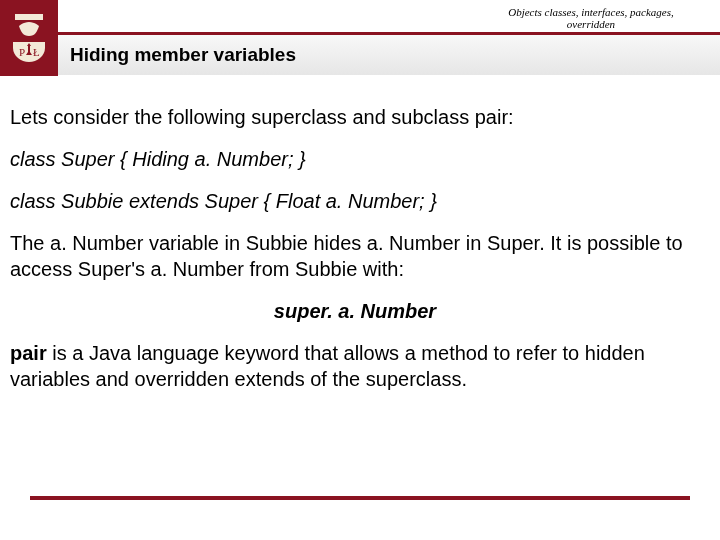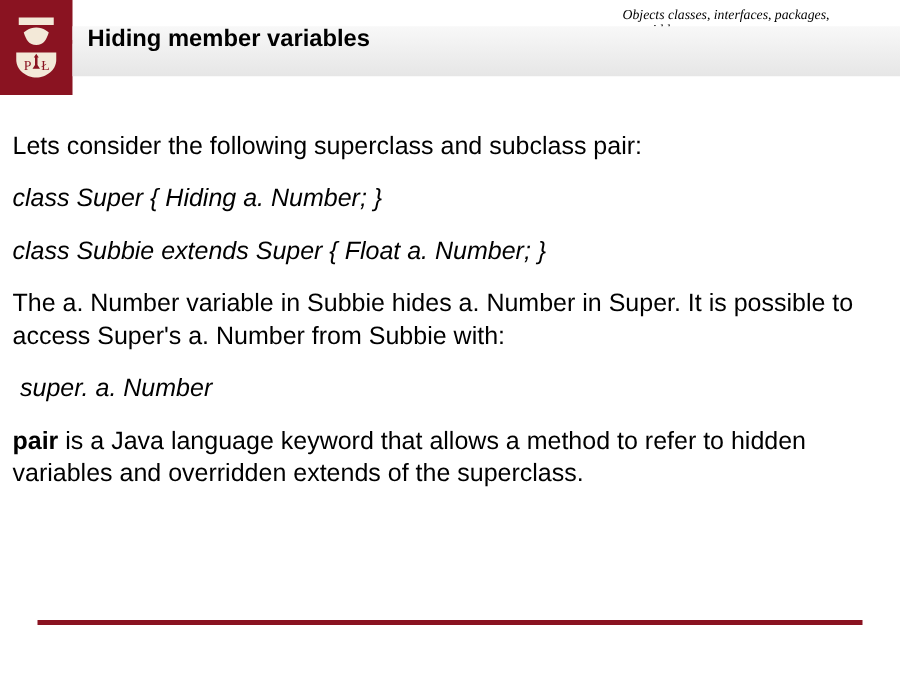--- a/index.html
+++ b/index.html
@@ -2,29 +2,29 @@
 <html><head>
 <meta charset="utf-8">
 <style>
   * { box-sizing: border-box; margin: 0; padding: 0; }
   html, body { width: 720px; height: 540px; font-family: Arial, Helvetica, sans-serif; background: #fff; color: #000; }
   .slide { width: 720px; height: 540px; position: relative; }
 
   .header { position: relative; height: 76px; }
   .logo-box { position: absolute; left: 0; top: 0; width: 58px; height: 76px; background: #8a1321; display: flex; align-items: center; justify-content: center; }
   .logo-box svg { width: 40px; height: 56px; }
-  .topic { position: absolute; right: 12px; top: 6px; font-size: 11px; font-style: italic; font-family: "Times New Roman", Times, serif; line-height: 1.1; width: 210px; }
+  .topic { position: absolute; right: 24px; top: 6px; text-align: center; font-size: 11px; font-style: italic; font-family: "Times New Roman", Times, serif; line-height: 1.1; width: 210px; }
   .topic-rule { position: absolute; right: 0; top: 32px; width: 662px; height: 3px; background: #8a1321; }
-  .title-bar { position: absolute; left: 58px; top: 21px; right: 0; height: 40px; background: linear-gradient(to bottom, #f8f8f8, #e6e6e6); display: flex; align-items: flex-start; padding-left: 12px; }
+  .title-bar { position: absolute; left: 58px; top: 35px; right: 0; height: 40px; background: linear-gradient(to bottom, #f8f8f8, #e6e6e6); display: flex; align-items: center; padding-left: 12px; }
   .title-bar span { font-weight: bold; font-size: 19px; }
 
   .content { padding: 28px 26px 0 10px; font-size: 20px; line-height: 1.3; }
   .content p { margin-bottom: 16px; }
   .code-ital { font-style: italic; }
-  .kw-ital-bold { font-style: italic; font-weight: normal; padding-left: 6px; }
+  .kw-ital-bold { font-style: italic; font-weight: bold; padding-left: 6px; text-align: center; }
   .kw-bold { font-weight: bold; }
 
   .footer-rule { position: absolute; left: 30px; right: 30px; bottom: 40px; height: 4px; background: #8a1321; }
 </style>
 </head>
 <body>
 
 <div class="slide">
 
   <div class="header">

